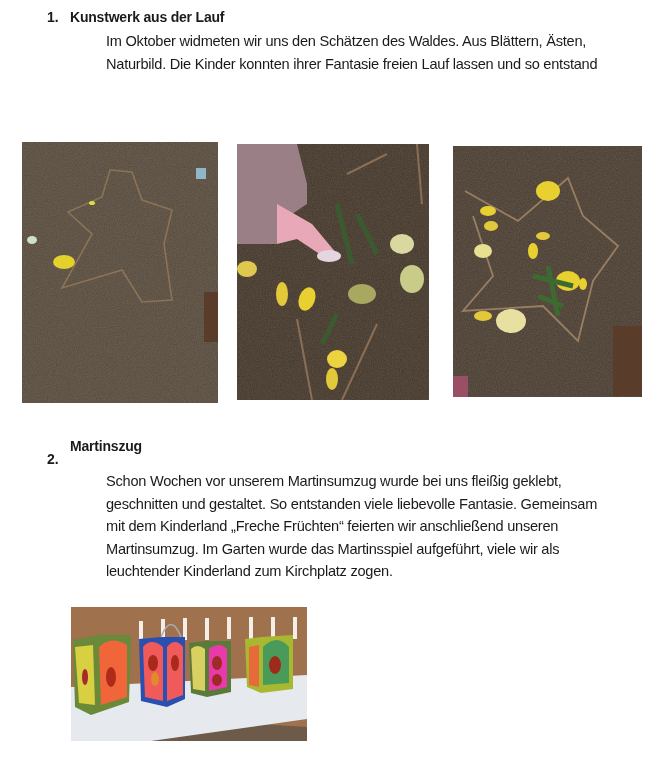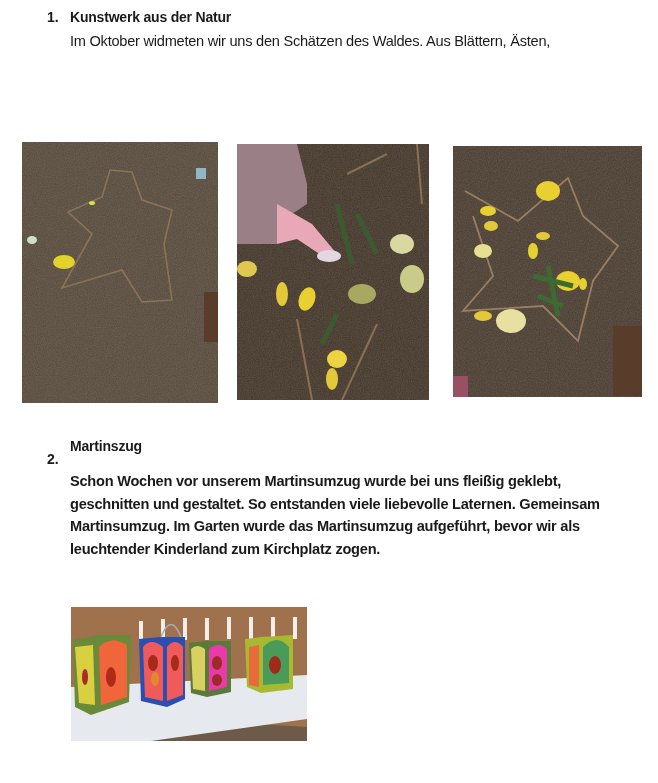--- a/index.html
+++ b/index.html
@@ -12,32 +12,33 @@
       position: absolute; left: 47px; font-weight: bold; font-size: 14px;
     }
     .heading {
       position: absolute; left: 70px; font-weight: bold; font-size: 14px;
       letter-spacing: -0.2px;
     }
     .para {
       position: absolute; left: 70px; width: 560px;
       font-size: 14.6px; line-height: 22.5px; letter-spacing: -0.25px;
     }
-    .para span { display: block; white-space: nowrap; }
+    .para span { display: block; white-space: nowrap; margin-left: 36px; }
     .photo { position: absolute; overflow: hidden; }
     .photo svg { display: block; width: 100%; height: 100%; }
   </style>
 </head>
 <body>
 
 <div class="section" style="top:0;">
   <div class="num" style="top:9px;">1.</div>
-  <div class="heading" style="top:9px;">Kunstwerk aus der Natur</div>
+  <div class="heading" style="top:9px;">Kunstwerk aus der Lauf</div>
   <div class="para" style="top:30px;">
     <span>Im Oktober widmeten wir uns den Schätzen des Waldes. Aus Blättern, Ästen,</span>
+    <span>Naturbild. Die Kinder konnten ihrer Fantasie freien Lauf lassen und so entstand</span>
   </div>
 </div>
 
 <div class="photo" style="left:22px; top:142px; width:196px; height:261px;" title="Stern aus Ästen auf Waldboden">
   <svg viewBox="0 0 196 261" preserveAspectRatio="none">
     <defs>
       <filter id="n1">
           <feTurbulence type="fractalNoise" baseFrequency="0.9" numOctaves="2" seed="3"></feTurbulence>
           <feColorMatrix values="0 0 0 0 0.25  0 0 0 0 0.2  0 0 0 0 0.15  0 0 0 0.55 0"></feColorMatrix>
         </filter>
@@ -102,24 +103,25 @@
     <ellipse cx="30" cy="170" rx="9" ry="5" fill="#e3c93a"></ellipse>
     <ellipse cx="130" cy="138" rx="4" ry="6" fill="#e8d030"></ellipse>
     <rect x="160" y="180" width="29" height="70" fill="#5a3c2a"></rect>
     <rect x="0" y="230" width="15" height="21" fill="#9a5064"></rect>
   </svg>
 </div>
 
 <div class="section" style="top:0;">
   <div class="num" style="top:451px;">2.</div>
   <div class="heading" style="top:438px;">Martinszug</div>
-  <div class="para" style="top:470px;font-weight:bold;">
+  <div class="para" style="top:470px;">
     <span>Schon Wochen vor unserem Martinsumzug wurde bei uns fleißig geklebt,</span>
-    <span>geschnitten und gestaltet. So entstanden viele liebevolle Laternen. Gemeinsam</span>
-    <span>Martinsumzug. Im Garten wurde das Martinsumzug aufgeführt, bevor wir als</span>
+    <span>geschnitten und gestaltet. So entstanden viele liebevolle Fantasie. Gemeinsam</span>
+    <span>mit dem Kinderland „Freche Früchten“ feierten wir anschließend unseren</span>
+    <span>Martinsumzug. Im Garten wurde das Martinsspiel aufgeführt, viele wir als</span>
     <span>leuchtender Kinderland zum Kirchplatz zogen.</span>
   </div>
 </div>
 
 <div class="photo" style="left:71px; top:607px; width:236px; height:134px;" title="Bunte Laternen auf einem Tisch">
   <svg viewBox="0 0 236 134" preserveAspectRatio="none">
     <rect width="236" height="134" fill="#a0714d"></rect>
     <g fill="#f3efe8">
       <rect x="68" y="14" width="4" height="22"></rect>
         <rect x="90" y="12" width="4" height="22"></rect>

